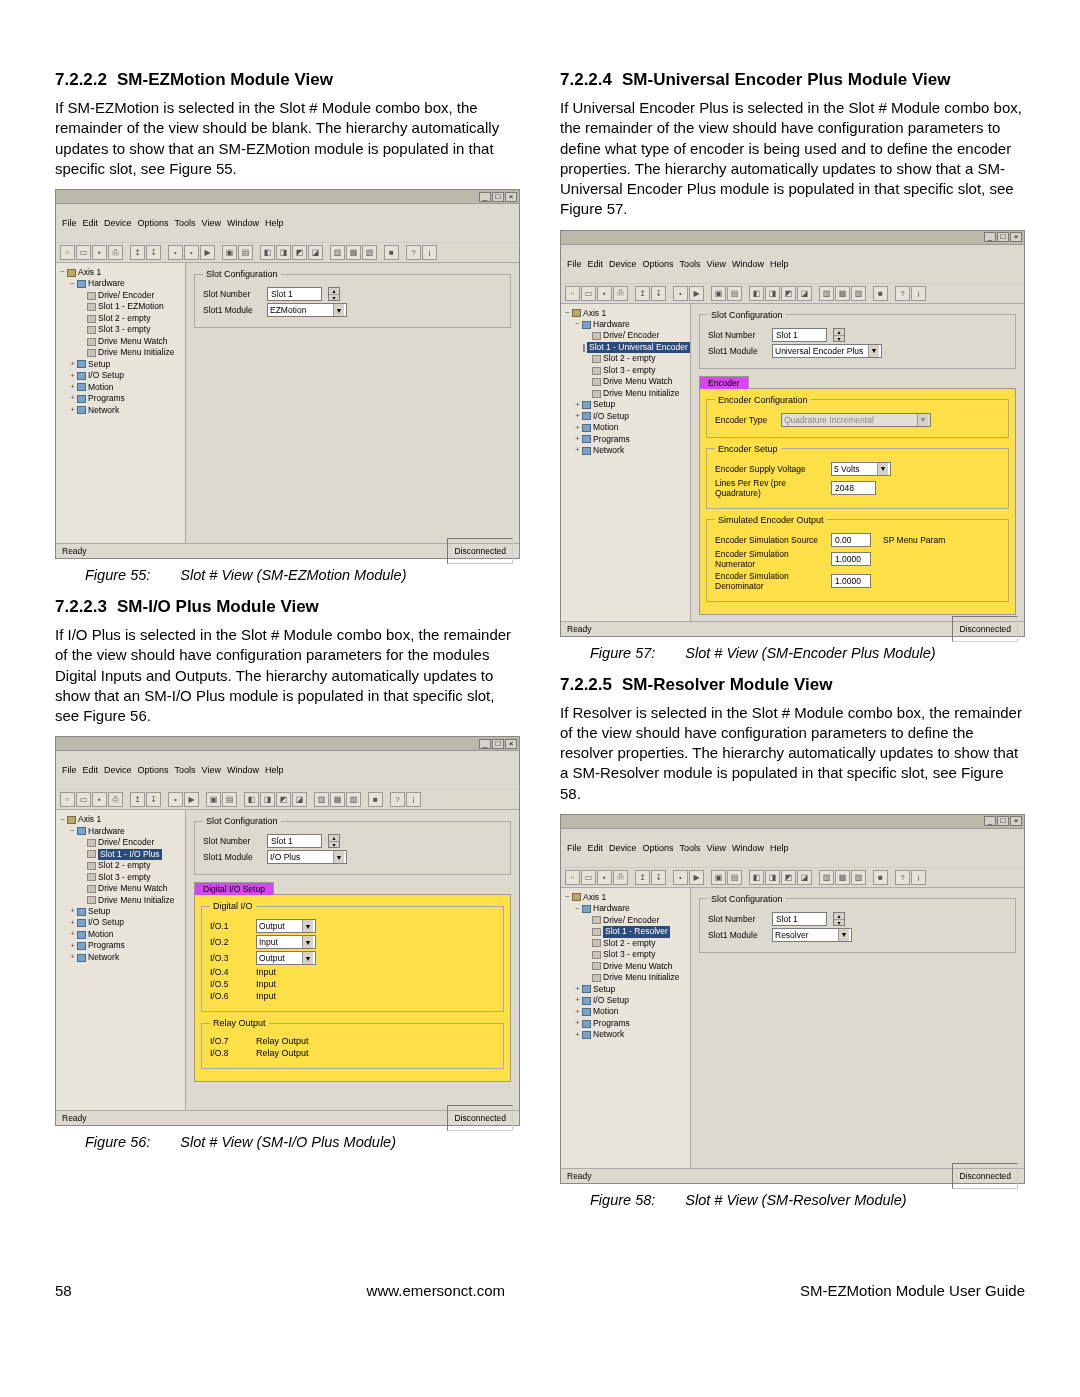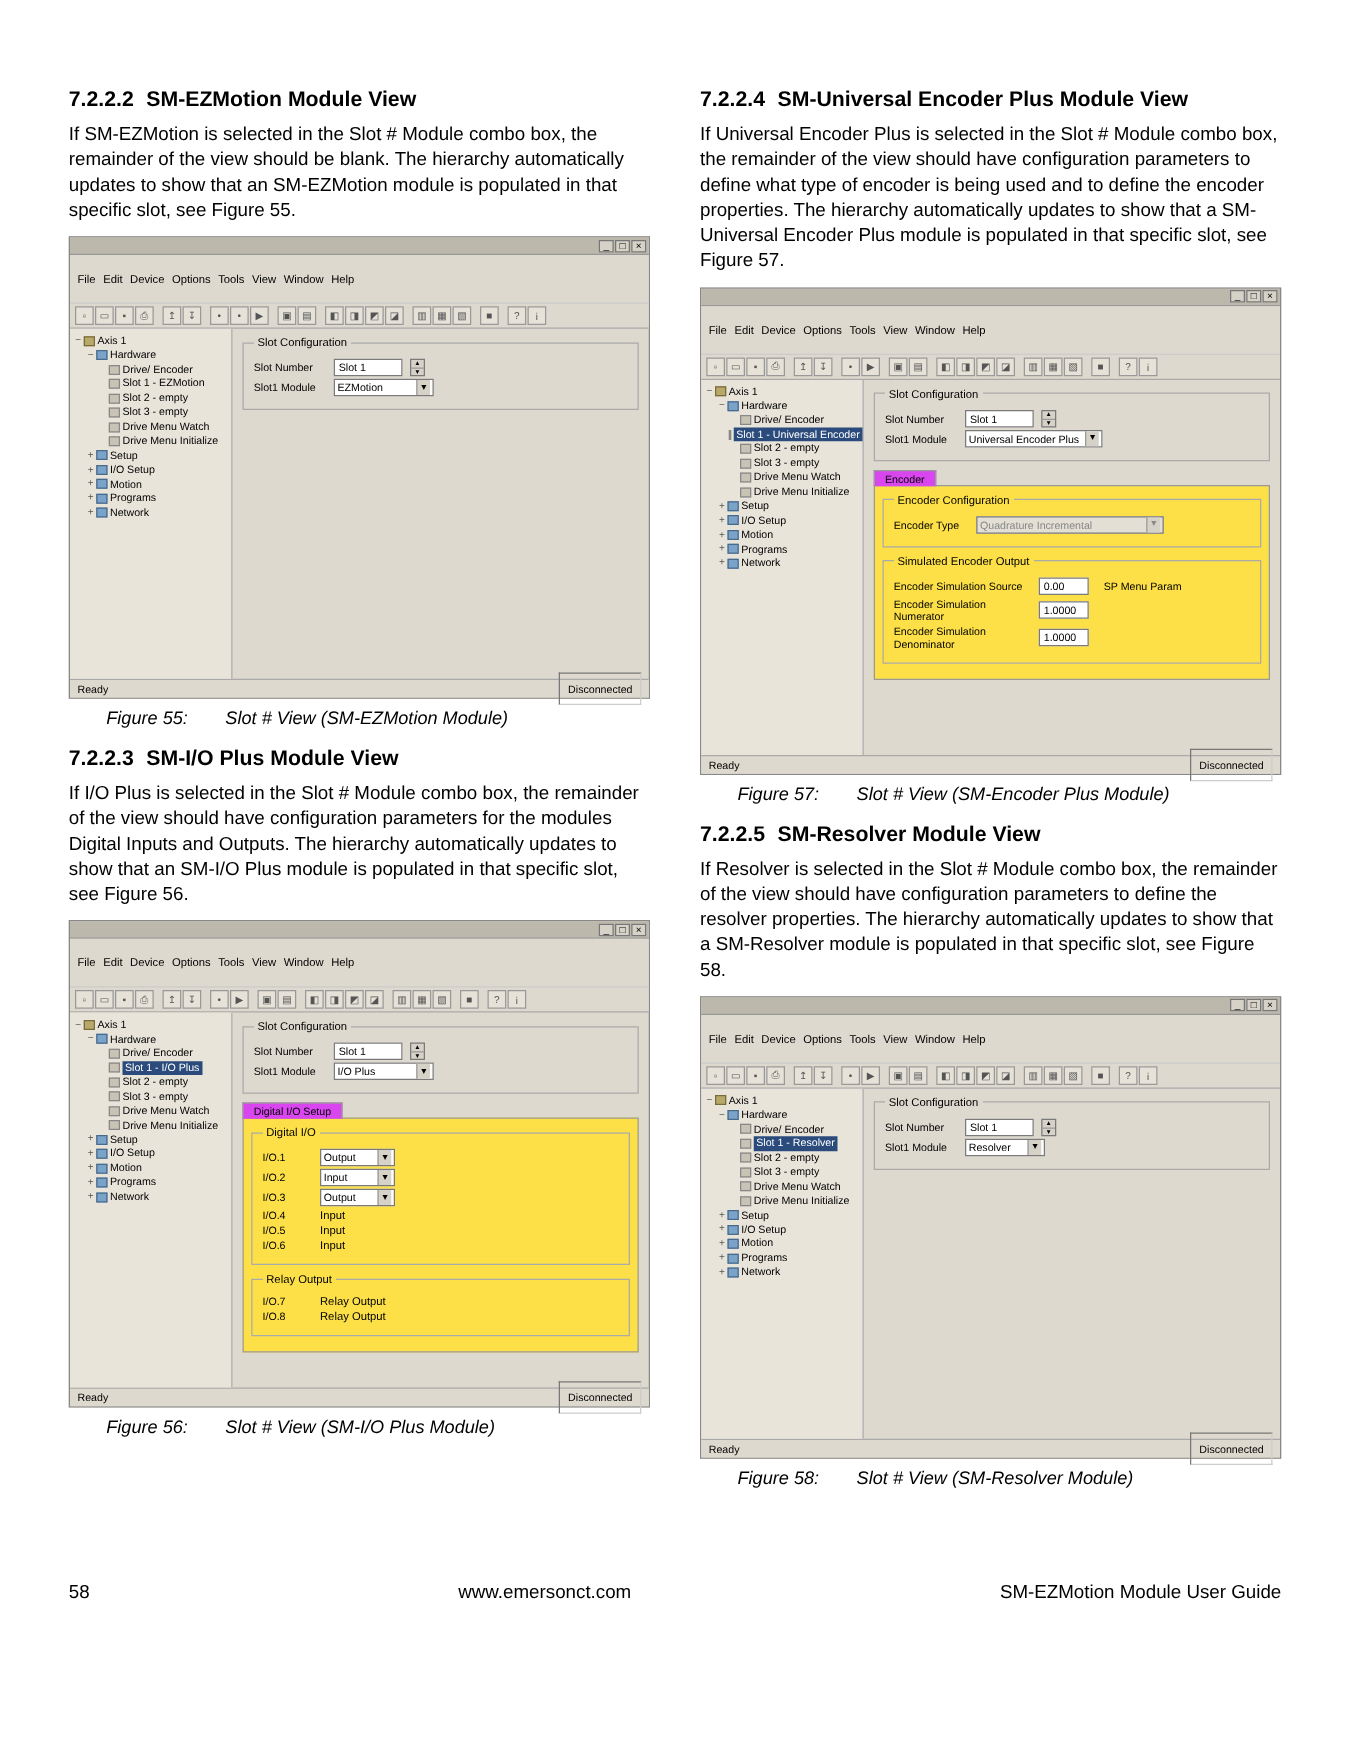--- a/index.html
+++ b/index.html
@@ -691,20 +691,34 @@
               <legend>Encoder Configuration</legend>
               <div class="form-row">
                 <span class="lbl" style="width:60px">Encoder Type</span>
                 <span class="ctl-select disabled" style="width:150px;background:#e3dfd5;color:#888">
                     <span>Quadrature Incremental</span>
                     <span class="arrow">▼</span>
                   </span>
               </div>
             </fieldset>
             <fieldset class="group">
+              <legend>Encoder Setup</legend>
+              <div class="form-row">
+                <span class="lbl">Encoder Supply Voltage</span>
+                <span class="ctl-select" style="width:55px">
+                    <span>5 Volts</span>
+                    <span class="arrow">▼</span>
+                  </span>
+              </div>
+              <div class="form-row">
+                <span class="lbl">Lines Per Rev (pre Quadrature)</span>
+                <span class="ctl-input" style="width:45px">2048</span>
+              </div>
+            </fieldset>
+            <fieldset class="group">
               <legend>Simulated Encoder Output</legend>
               <div class="form-row">
                 <span class="lbl">Encoder Simulation Source</span>
                 <span class="ctl-input" style="width:40px">0.00</span>
                 <span class="note-text">SP Menu Param</span>
               </div>
               <div class="form-row">
                 <span class="lbl">Encoder Simulation Numerator</span>
                 <span class="ctl-input" style="width:40px">1.0000</span>
               </div>
@@ -849,21 +863,21 @@
             <div class="form-row">
               <span class="lbl med">Slot Number</span>
               <span class="ctl-input" style="width:55px">Slot 1</span>
               <span class="spinner">
                   <div>▴</div>
                   <div>▾</div>
                 </span>
             </div>
             <div class="form-row">
               <span class="lbl med">Slot1 Module</span>
-              <span class="ctl-select" style="width:64px">
+              <span class="ctl-select" style="width:80px">
                   <span>Resolver</span>
                   <span class="arrow">▼</span>
                 </span>
             </div>
           </fieldset>
         </div>
       </div>
       <div class="statusbar">
         <span>Ready</span>
         <span class="cell">Disconnected</span>

